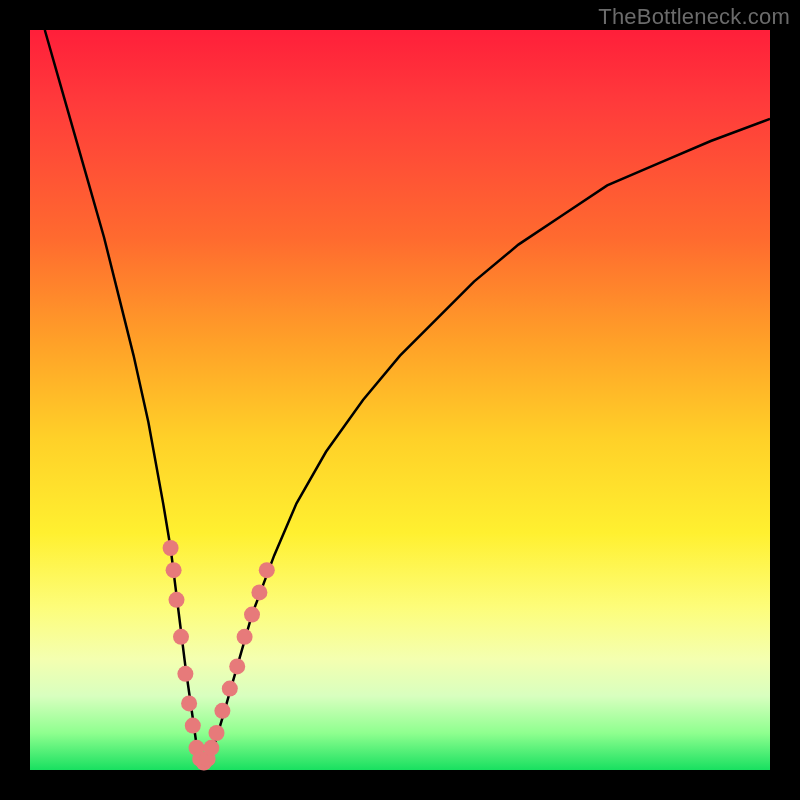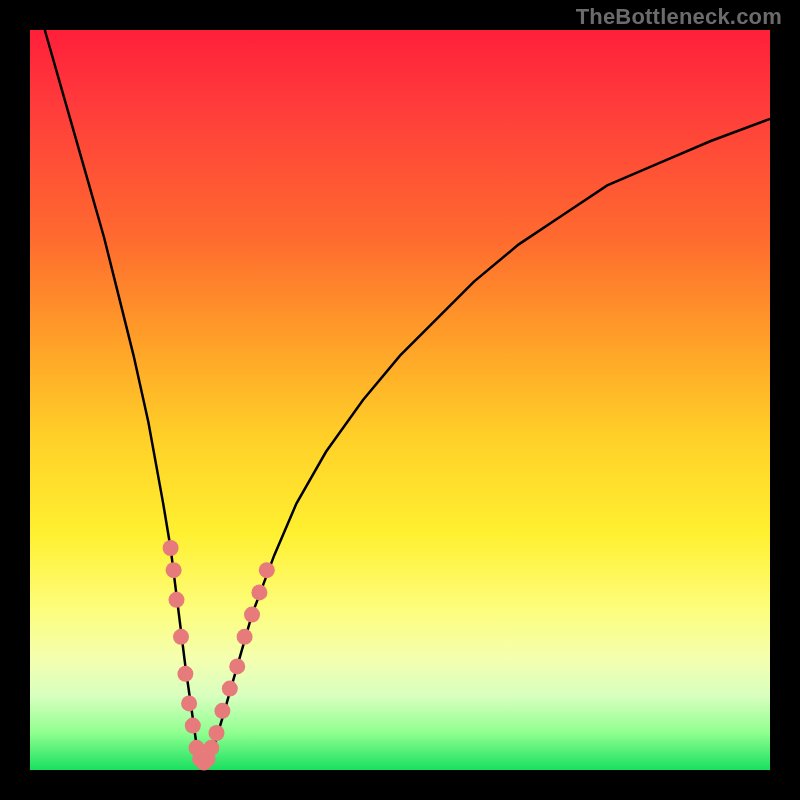--- a/index.html
+++ b/index.html
@@ -34,25 +34,25 @@
       #fdfd7a 78%,
       #f4ffb0 85%,
       #d8ffbf 90%,
       #8fff8f 95%,
       #18e060 100%
     );
   }
   .watermark {
     position: absolute;
     top: 4px;
-    right: 18px;
+    right: 10px;
     color: #6b6b6b;
     font-size: 22px;
     letter-spacing: 0.2px;
-    font-weight: 700;
+    font-weight: 400;
     user-select: none;
   }
   svg.curve {
     position: absolute;
     left: 0;
     top: 0;
     width: 740px;
     height: 740px;
     overflow: visible;
   }

